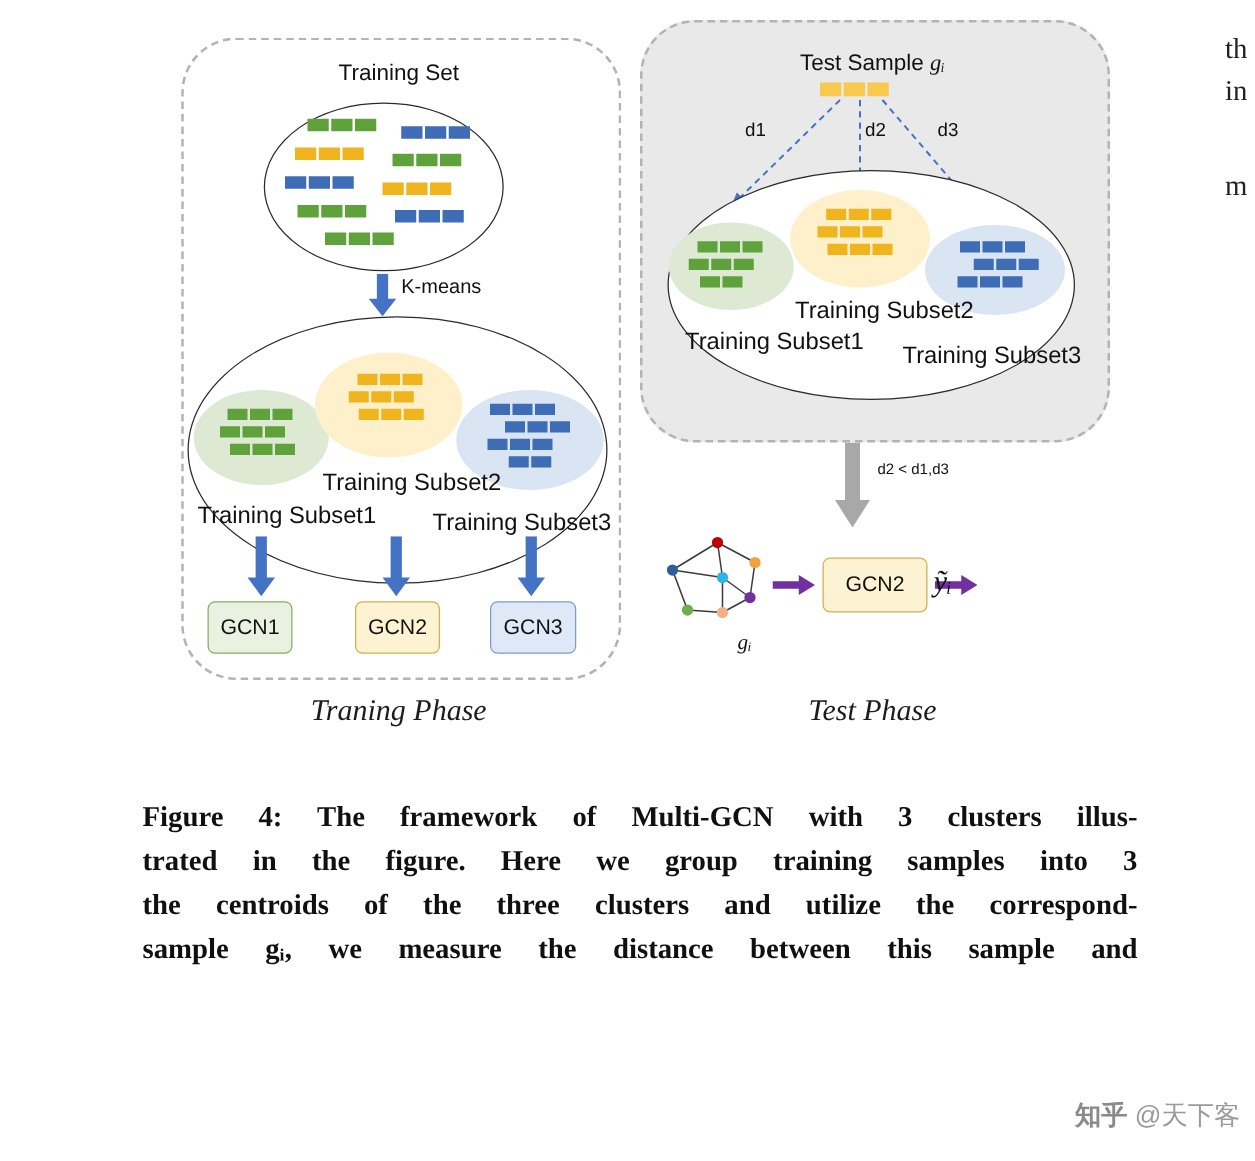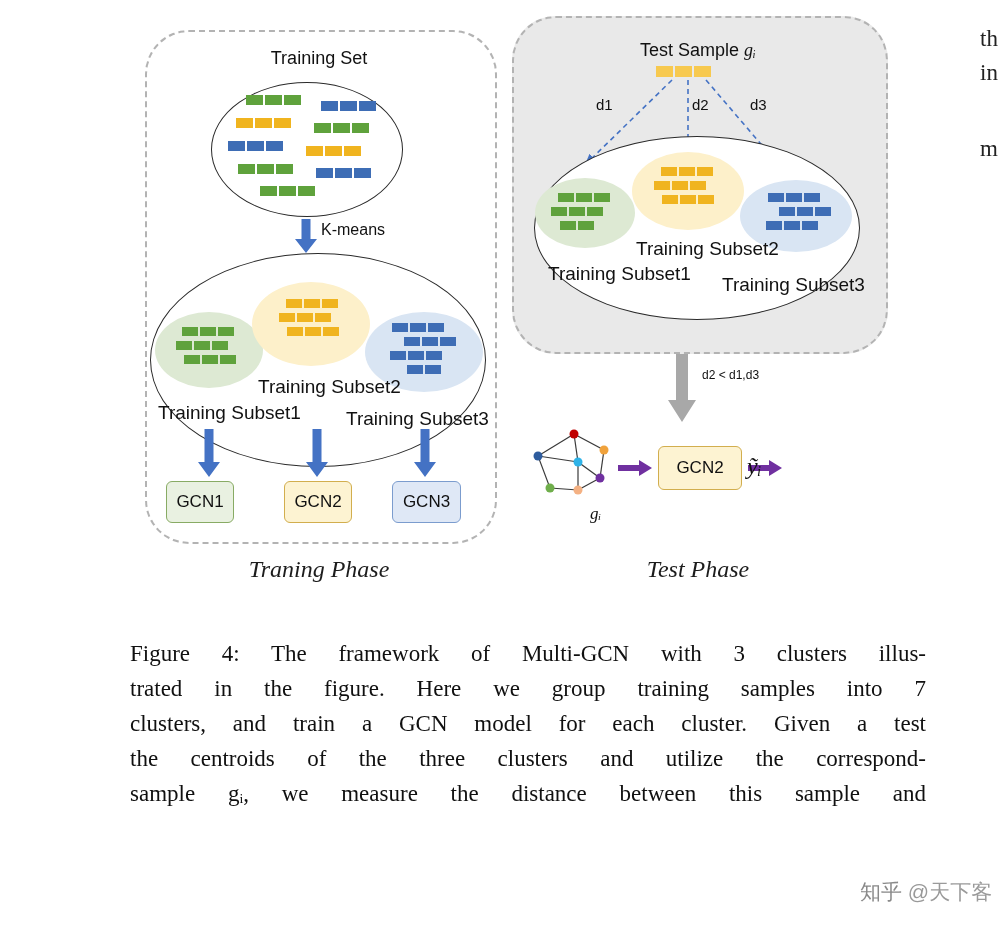--- a/index.html
+++ b/index.html
@@ -20,27 +20,27 @@
   .c-test{background:var(--testYellow)}
   .lbl{position:absolute;white-space:nowrap}
   .ctr{text-align:center}
   .subset{font-size:19px}
   .gcnbox{position:absolute;display:flex;align-items:center;justify-content:center;
           border-radius:6px;font-size:17px;border-style:solid;border-width:1.6px;color:#111}
   .serif{font-family:"Liberation Serif",serif}
   .it{font-style:italic}
   .phase{position:absolute;font-family:"Liberation Serif",serif;font-style:italic;
          font-size:24px;text-align:center;color:#1c1c1c}
-  .cap{position:absolute;left:130px;top:636px;width:796px;font-family:"Liberation Serif",serif;
-       font-weight:400;font-size:23px;color:#101010}
+  .cap{position:absolute;left:114px;top:636px;width:796px;font-family:"Liberation Serif",serif;
+       font-weight:700;font-size:23px;color:#101010}
   .cap .ln{line-height:35px;text-align:justify;text-align-last:justify}
   .cap .ln.last{text-align-last:left}
   .fragment{position:absolute;left:980px;font-family:"Liberation Serif",serif;font-size:23px;color:#222}
   .wm{position:absolute;left:860px;top:878px;font-size:21px;color:#9a9a9a}
-  .wm b{color:#8a8a8a;font-weight:400}
+  .wm b{color:#8a8a8a;font-weight:700}
 </style>
 </head>
 <body>
 
 <svg width="0" height="0" style="position:absolute">
   <defs>
     <marker id="ah" markerWidth="8" markerHeight="8" refX="6" refY="3" orient="auto">
       <path d="M0,0 L7,3 L0,6 Z" fill="#4472c4"></path>
     </marker>
   </defs>
@@ -291,22 +291,21 @@
 <div class="gcnbox" style="left:658px;top:446px;width:82px;height:42px;background:var(--gcn2Fill);border-color:var(--gcn2Border)">GCN2</div>
 <svg class="abs" style="left:748px;top:460px" width="34" height="16">
   <polygon points="0,5 21,5 21,0 34,8 21,16 21,11 0,11" style="fill:var(--arrowPurple)"></polygon>
 </svg>
 <div class="lbl serif it" style="left:747px;top:453px;font-size:24px">ỹᵢ</div>
 
 <div class="phase" style="left:512px;top:556px;width:372px">Test Phase</div>
 
 <div class="cap">
   <div class="ln">Figure 4: The framework of Multi-GCN with 3 clusters illus-</div>
-  <div class="ln">trated in the figure. Here we group training samples into 7</div>
-  <div class="ln">clusters, and train a GCN model for each cluster. Given a test</div>
+  <div class="ln">trated in the figure. Here we group training samples into 3</div>
   <div class="ln">the centroids of the three clusters and utilize the correspond-</div>
   <div class="ln">sample gᵢ, we measure the distance between this sample and</div>
 </div>
 
 <div class="fragment" style="top:26px">th</div>
 <div class="fragment" style="top:60px">in</div>
 <div class="fragment" style="top:136px">m</div>
 
 <div class="wm"><b>知乎</b> <span>@天下客</span></div>
 

